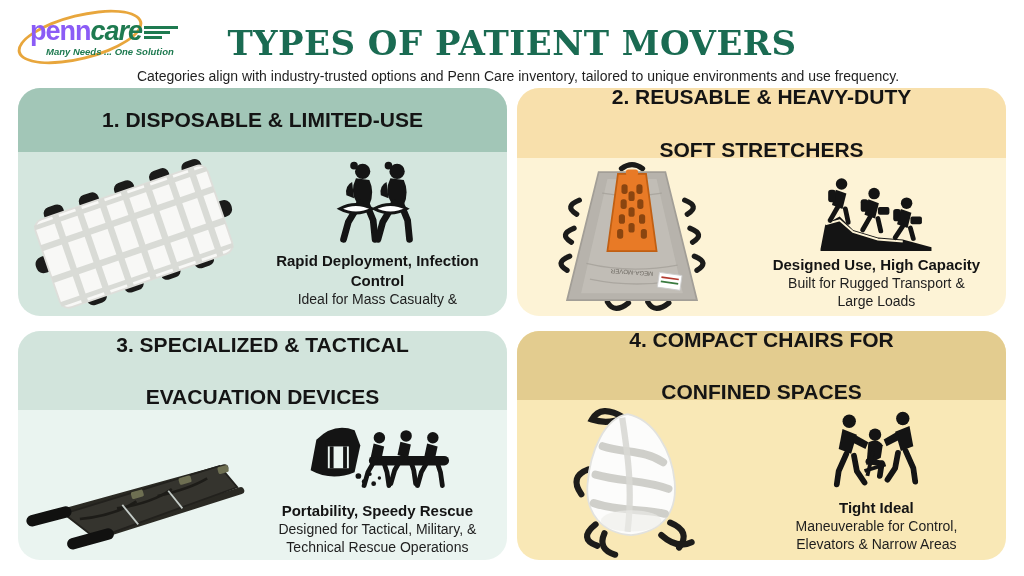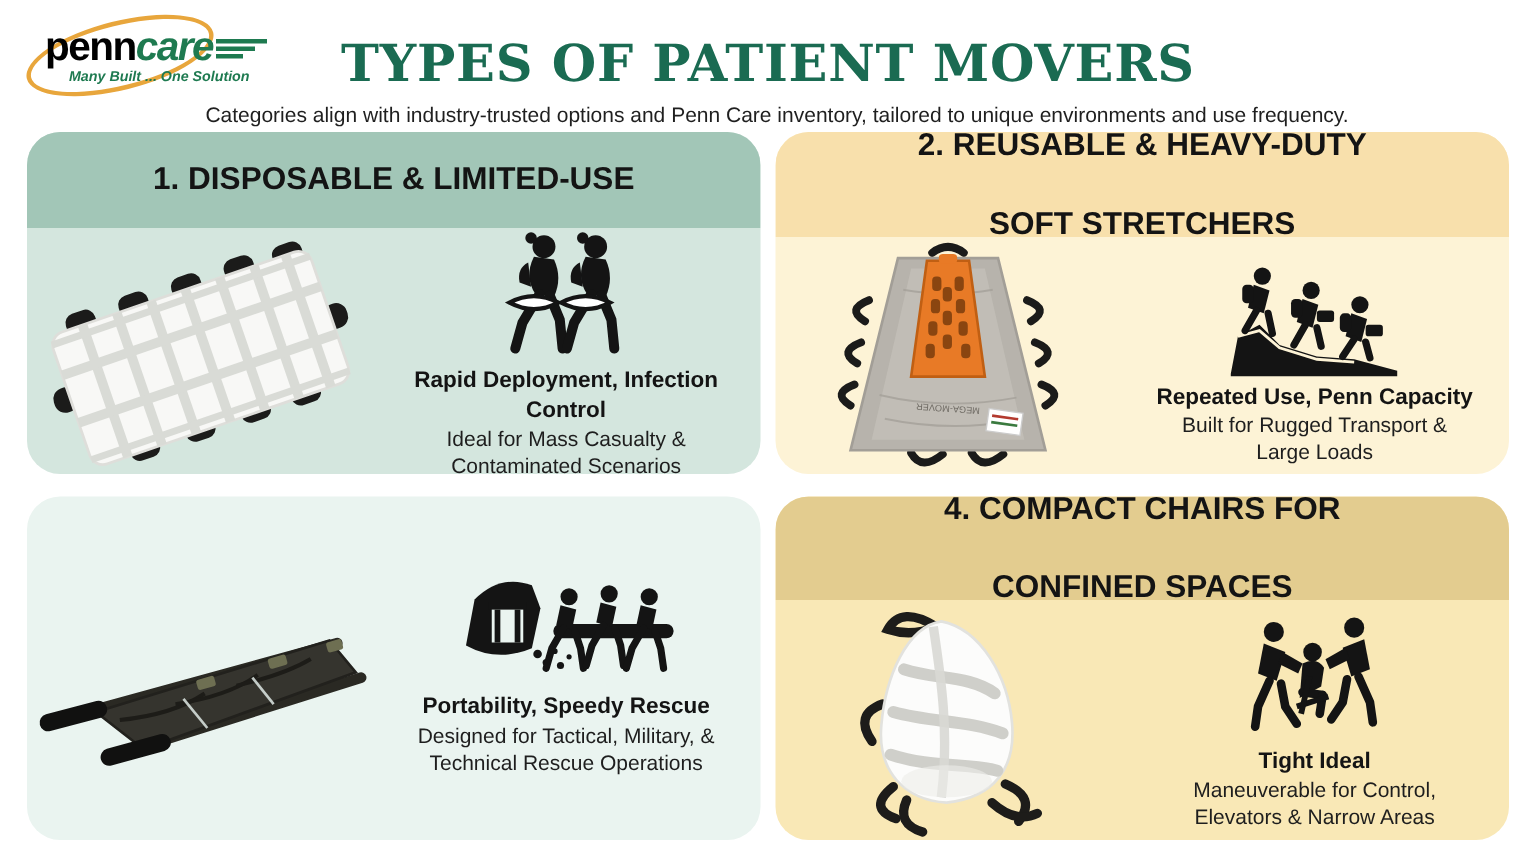--- a/index.html
+++ b/index.html
@@ -6,21 +6,21 @@
   html,body { width:1024px; height:576px; background:#ffffff; overflow:hidden;
     font-family:"Liberation Sans", sans-serif; }
 
   
   .topbar { position:relative; height:86px; }
   .logo { position:absolute; left:20px; top:8px; width:160px; height:58px; }
   .logo-ellipse { position:absolute; left:-4px; top:6px; width:128px; height:46px;
     border:3px solid #e8a63c; border-radius:50%; transform:rotate(-14deg); }
   .logo-text { position:absolute; left:10px; top:10px; white-space:nowrap;
     font-weight:bold; font-size:27px; letter-spacing:-1px; line-height:1; }
-  .logo-text .penn { color:#000000;text-align:right; }
+  .logo-text .penn { color:#8b5cf6;text-align:right; }
   .logo-text .care { color:#1e7a50; font-style:italic; }
   .speedlines { display:inline-block; vertical-align:middle; margin-left:2px; }
   .speedlines i { display:block; height:3px; background:#1e7a50; margin:2px 0; }
   .speedlines i:nth-child(1){ width:34px; }
   .speedlines i:nth-child(2){ width:26px; }
   .speedlines i:nth-child(3){ width:18px; }
   .logo-tagline { position:absolute; left:26px; top:38px; color:#1e7a50;
     font-size:9.5px; font-weight:bold; font-style:italic; white-space:nowrap; }
 
   .page-title { text-align:center; padding-top:26px; color:#1a6b52;
@@ -45,21 +45,21 @@
   .feature { font-weight:bold; font-size:15px; color:#141414; line-height:1.3; }
   .desc { font-size:14px; color:#1e1e1e; line-height:1.28; margin-top:1px; }
 </style>
 </head>
 <body>
 
 <div class="topbar">
   <div class="logo">
     <div class="logo-ellipse"></div>
     <div class="logo-text"><span class="penn">penn</span><span class="care">care</span><span class="speedlines"><i></i><i></i><i></i></span></div>
-    <div class="logo-tagline">Many Built ... One Solution</div>
+    <div class="logo-tagline">Many Needs ... One Solution</div>
   </div>
   <h1 class="page-title">TYPES OF PATIENT MOVERS</h1>
   <p class="page-subtitle">Categories align with industry-trusted options and Penn Care inventory, tailored to unique environments and use frequency.</p>
 </div>
 
 <div class="grid">
 
   <section class="card" style="--hdr: #a2c6b7; --bod: #d4e6de;">
     <div class="card-header">
       <div>1. DISPOSABLE &amp; LIMITED-USE</div>
@@ -118,21 +118,20 @@
               <path d="M80,47 l7,17 l2,20"></path>
           </g>
           <g fill="#ffffff" stroke="#141414" stroke-width="3">
             <path d="M16,52 q17,-9 34,0 q-17,9 -34,0 z"></path>
             <path d="M52,52 q17,-9 34,0 q-17,9 -34,0 z"></path>
           </g>
         </svg>
         <div class="feature">Rapid Deployment, Infection Control</div>
         <div class="desc">
           <div>Ideal for Mass Casualty &amp;</div>
-          <div>Contaminated Scenarios</div>
         </div>
       </div>
     </div>
   </section>
 
   <section class="card" style="--hdr: #f8e0ac; --bod: #fdf3d6;">
     <div class="card-header">
       <div>2. REUSABLE &amp; HEAVY-DUTY</div>
       <div>SOFT STRETCHERS</div>
     </div>
@@ -199,30 +198,34 @@
           </g>
           <g stroke="#141414" stroke-width="5" stroke-linecap="round" fill="none">
             <path d="M20,46 l-8,14"></path>
               <path d="M28,48 l3,14"></path>
             <path d="M54,56 l-8,14"></path>
               <path d="M62,58 l3,13"></path>
             <path d="M88,66 l-8,12"></path>
               <path d="M96,68 l3,11"></path>
           </g>
         </svg>
-        <div class="feature">Repeated Use, Penn Capacity</div>
+        <div class="feature">Designed Use, High Capacity</div>
         <div class="desc">
           <div>Built for Rugged Transport &amp;</div>
           <div>Large Loads</div>
         </div>
       </div>
     </div>
   </section>
 
   <section class="card" style="--hdr: #d2e4dc; --bod: #eaf4f0;">
+    <div class="card-header">
+      <div>3. SPECIALIZED &amp; TACTICAL</div>
+      <div>EVACUATION DEVICES</div>
+    </div>
     <div class="card-body">
       <div class="product-zone">
         <svg width="248" height="150" viewBox="0 0 260 155">
           <g stroke="#2a2923" stroke-width="8" stroke-linecap="round">
             <line x1="16" y1="118" x2="234" y2="58"></line>
             <line x1="62" y1="144" x2="252" y2="84"></line>
           </g>
           <polygon points="52,110 228,56 248,80 88,138" fill="#35342e" stroke="#22211d" stroke-width="2"></polygon>
           <g stroke="#1d1c18" stroke-width="3" fill="none">
             <path d="M70,116 q40,-4 64,-20"></path>

